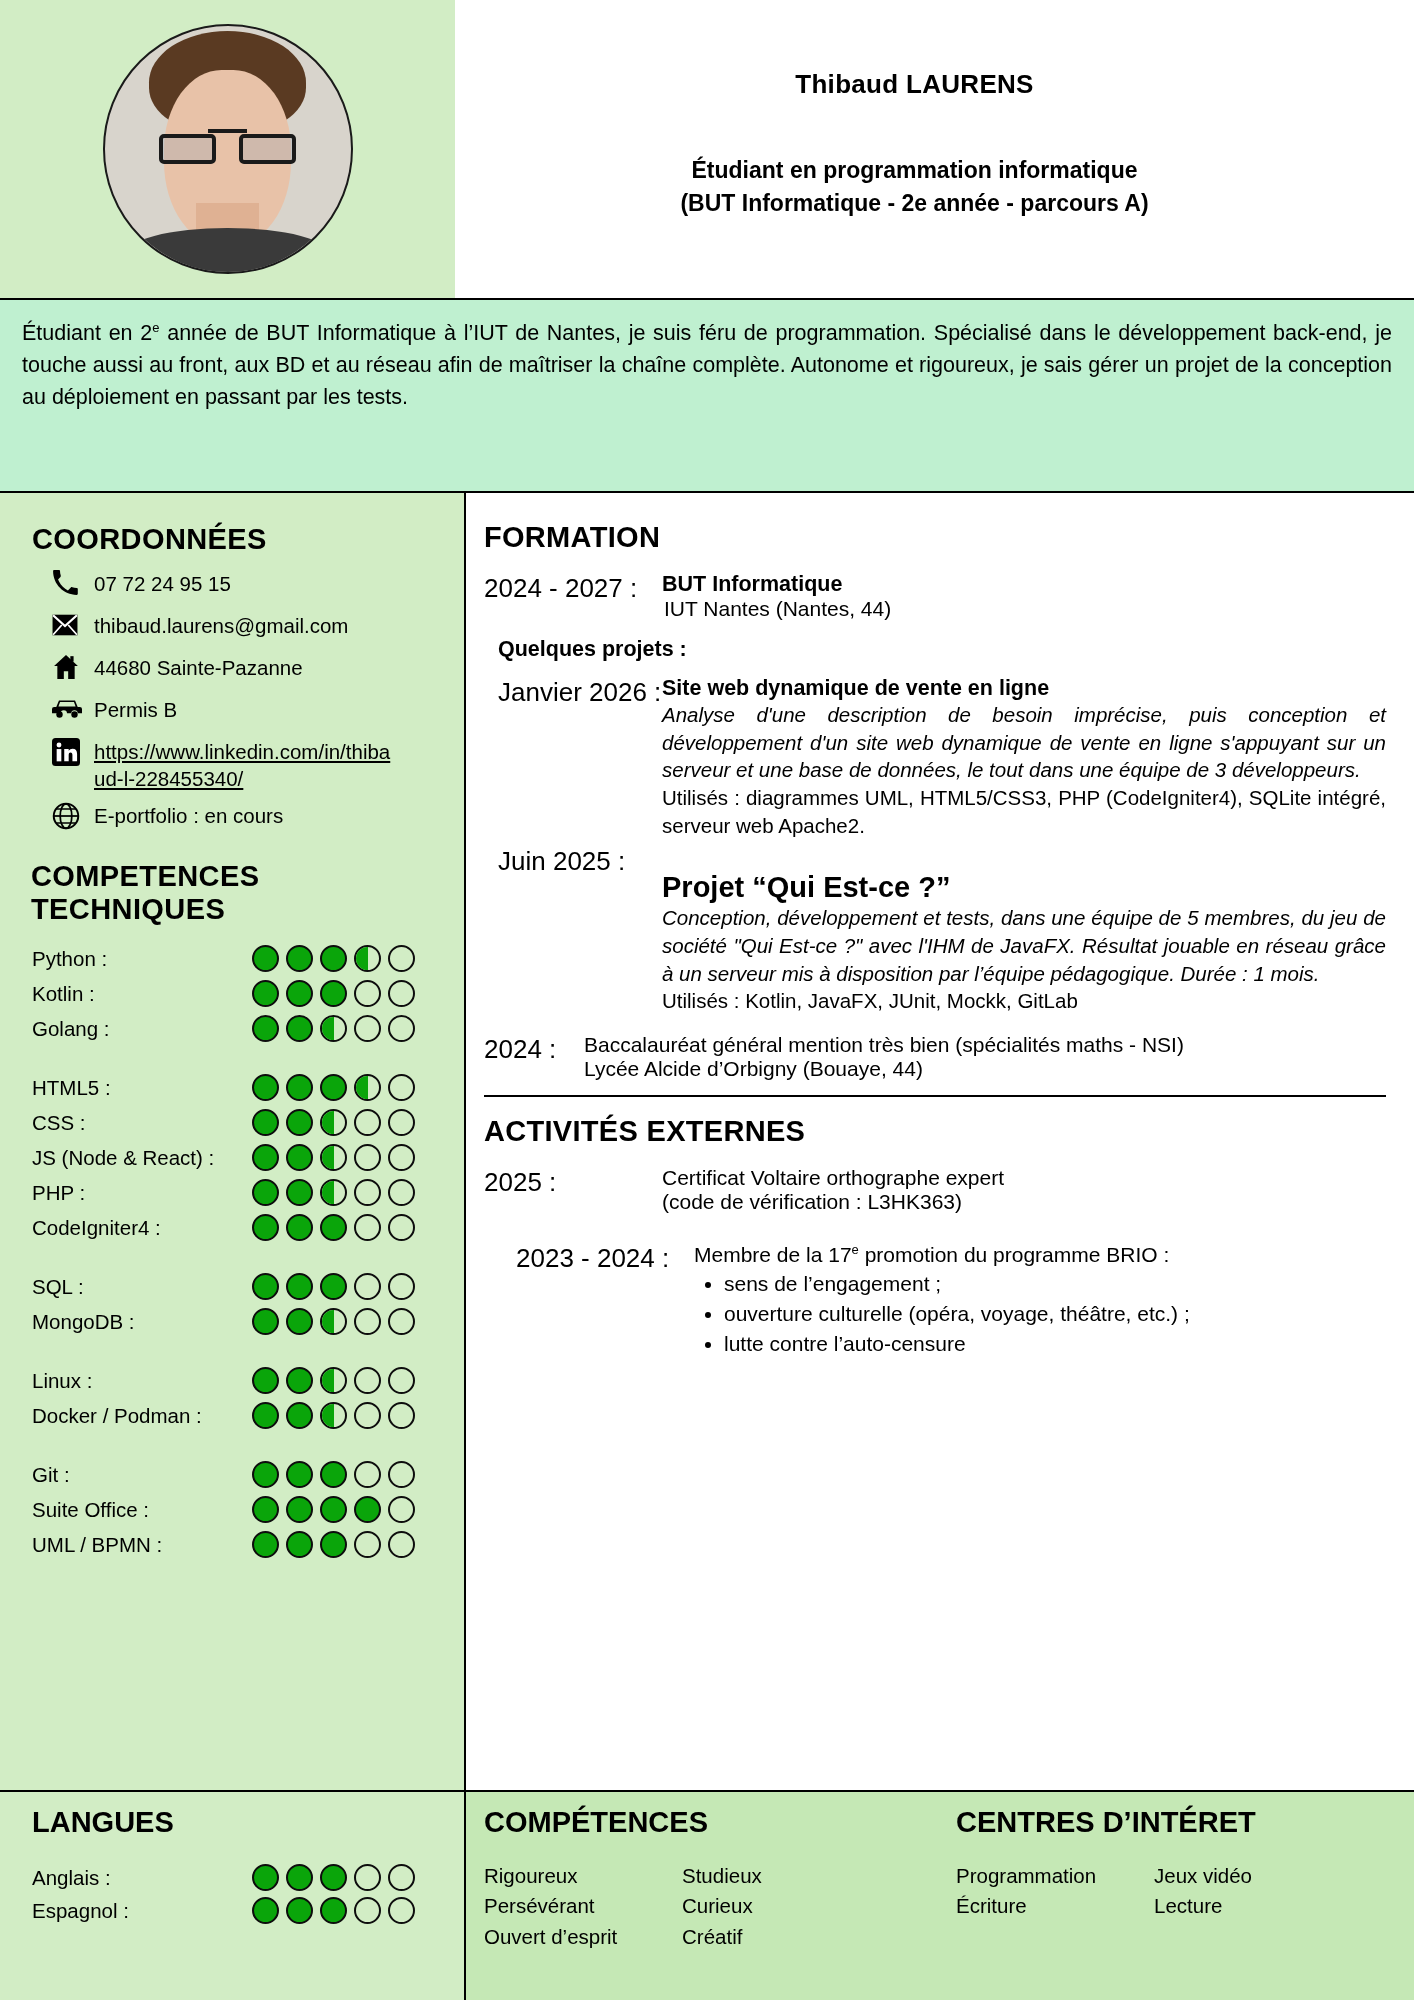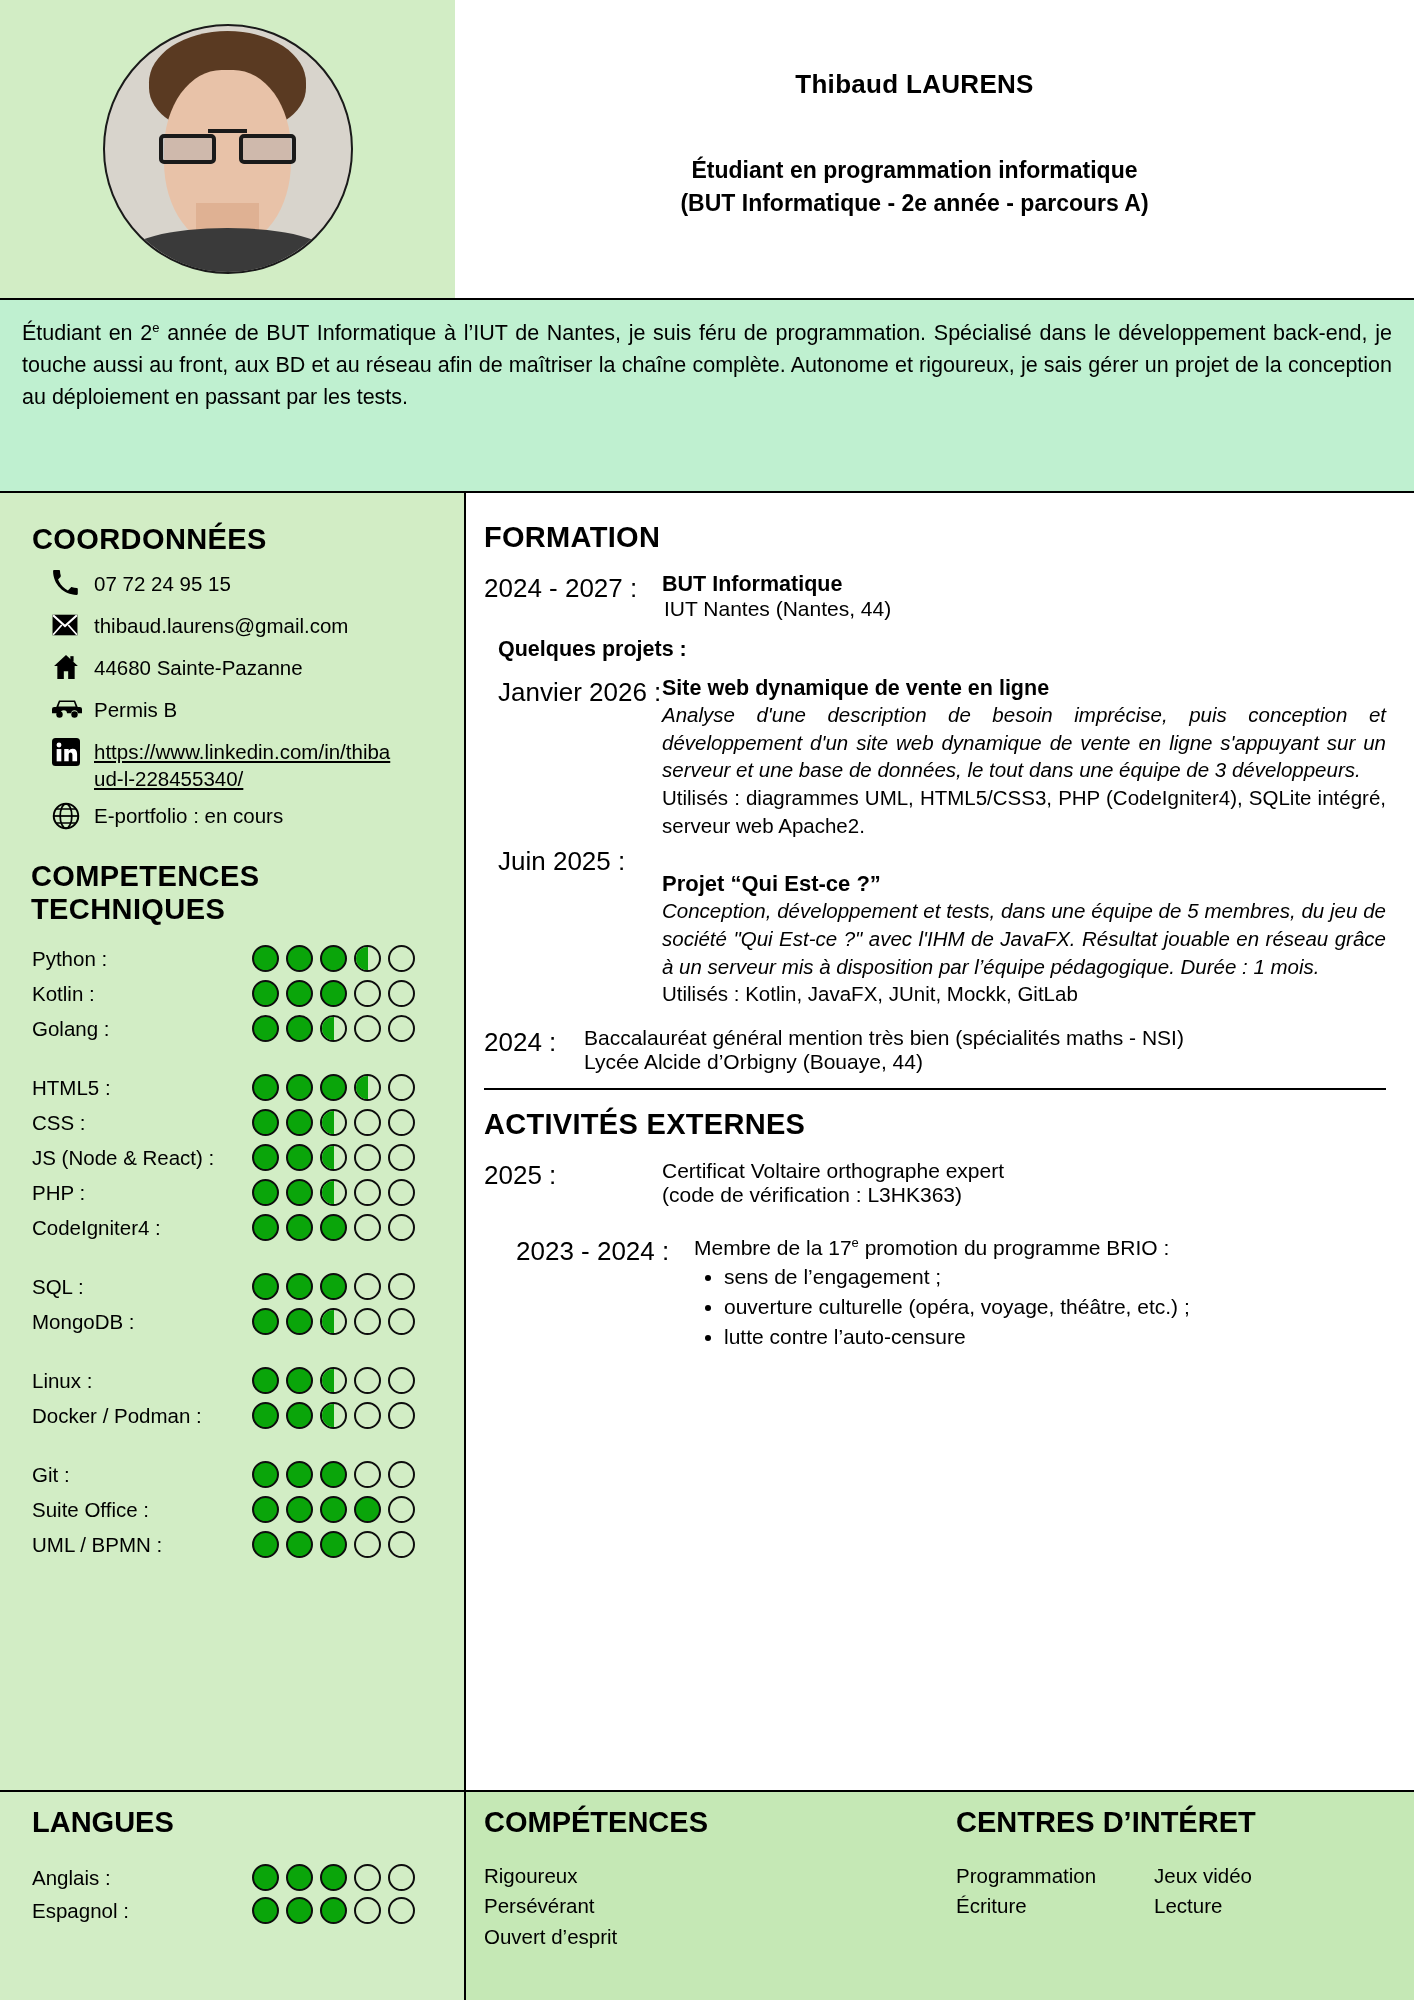--- a/index.html
+++ b/index.html
@@ -142,21 +142,21 @@
     width: 178px; flex: 0 0 178px; font-size: 26px; text-align: left; padding-top: 1px;
   }
   .entry-date.w-narrow { width: 100px; flex: 0 0 100px; }
   .entry-body { flex: 1; min-width: 0; }
   .entry-title { font-size: 21.5px; font-weight: bold; }
   .entry-sub { font-size: 21px; }
   .entry-desc {
     font-size: 20.5px; font-style: italic; line-height: 1.35; text-align: justify;
   }
   .entry-tools { font-size: 20.5px; line-height: 1.35; text-align: justify; }
-  .proj-head { font-size: 22px; font-weight: bold; margin: 6px 0 0 0; }
+  .proj-head { font-size: 29px; font-weight: bold; margin: 6px 0 0 0; }
   .quelques { font-size: 21.5px; font-weight: bold; margin: 16px 0 14px 14px; }
   .hr { border: none; border-top: 2px solid #000; margin: 14px 0 18px 0; }
   .bullets { margin: 2px 0 0 30px; }
   .bullets li { font-size: 21px; line-height: 1.42; }
   .indent-left { padding-left: 14px; }
 
   
   .footer-row { display: flex; flex: 0 0 210px; border-top: 2px solid #000; }
   .footer-left {
     width: 466px; flex: 0 0 466px; background: #d2edc5;
@@ -542,20 +542,25 @@
         </div>
     </div>
     <div class="footer-mid">
       <div class="f-title">COMPÉTENCES</div>
       <div class="two-col-list">
         <ul class="col-a" id="soft-a">
             <li>Rigoureux</li>
             <li>Persévérant</li>
             <li>Ouvert d’esprit</li>
           </ul>
+        <ul class="col-b" id="soft-b">
+            <li>Studieux</li>
+            <li>Curieux</li>
+            <li>Créatif</li>
+          </ul>
       </div>
     </div>
     <div class="footer-right">
       <div class="f-title">CENTRES D’INTÉRET</div>
       <div class="two-col-list">
         <ul class="col-a" id="int-a">
             <li>Programmation</li>
             <li>Écriture</li>
           </ul>
         <ul class="col-b" id="int-b">

